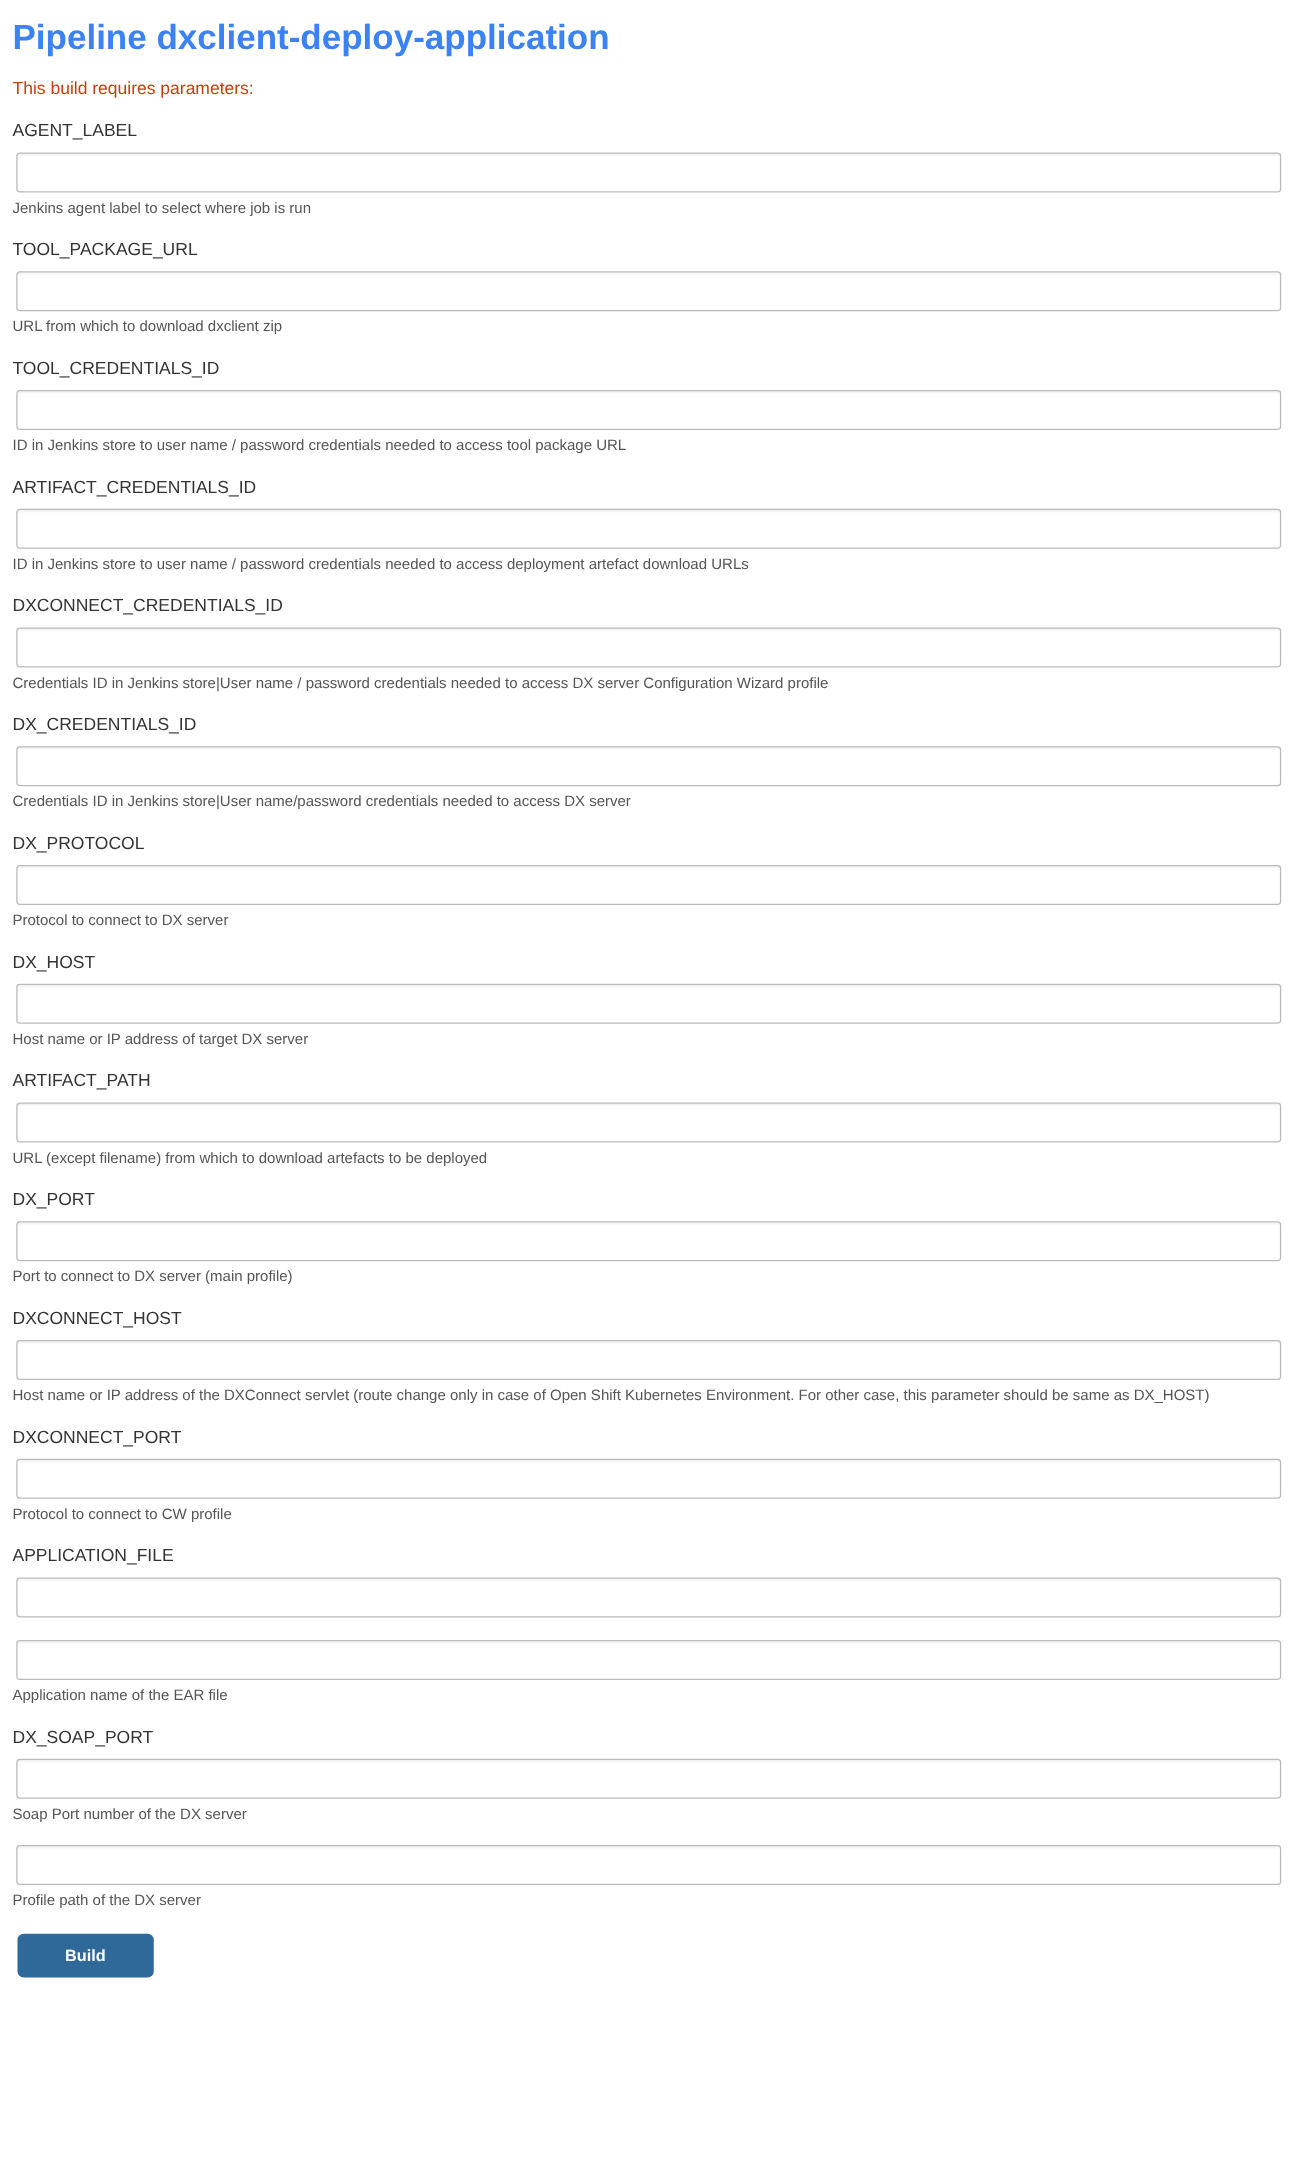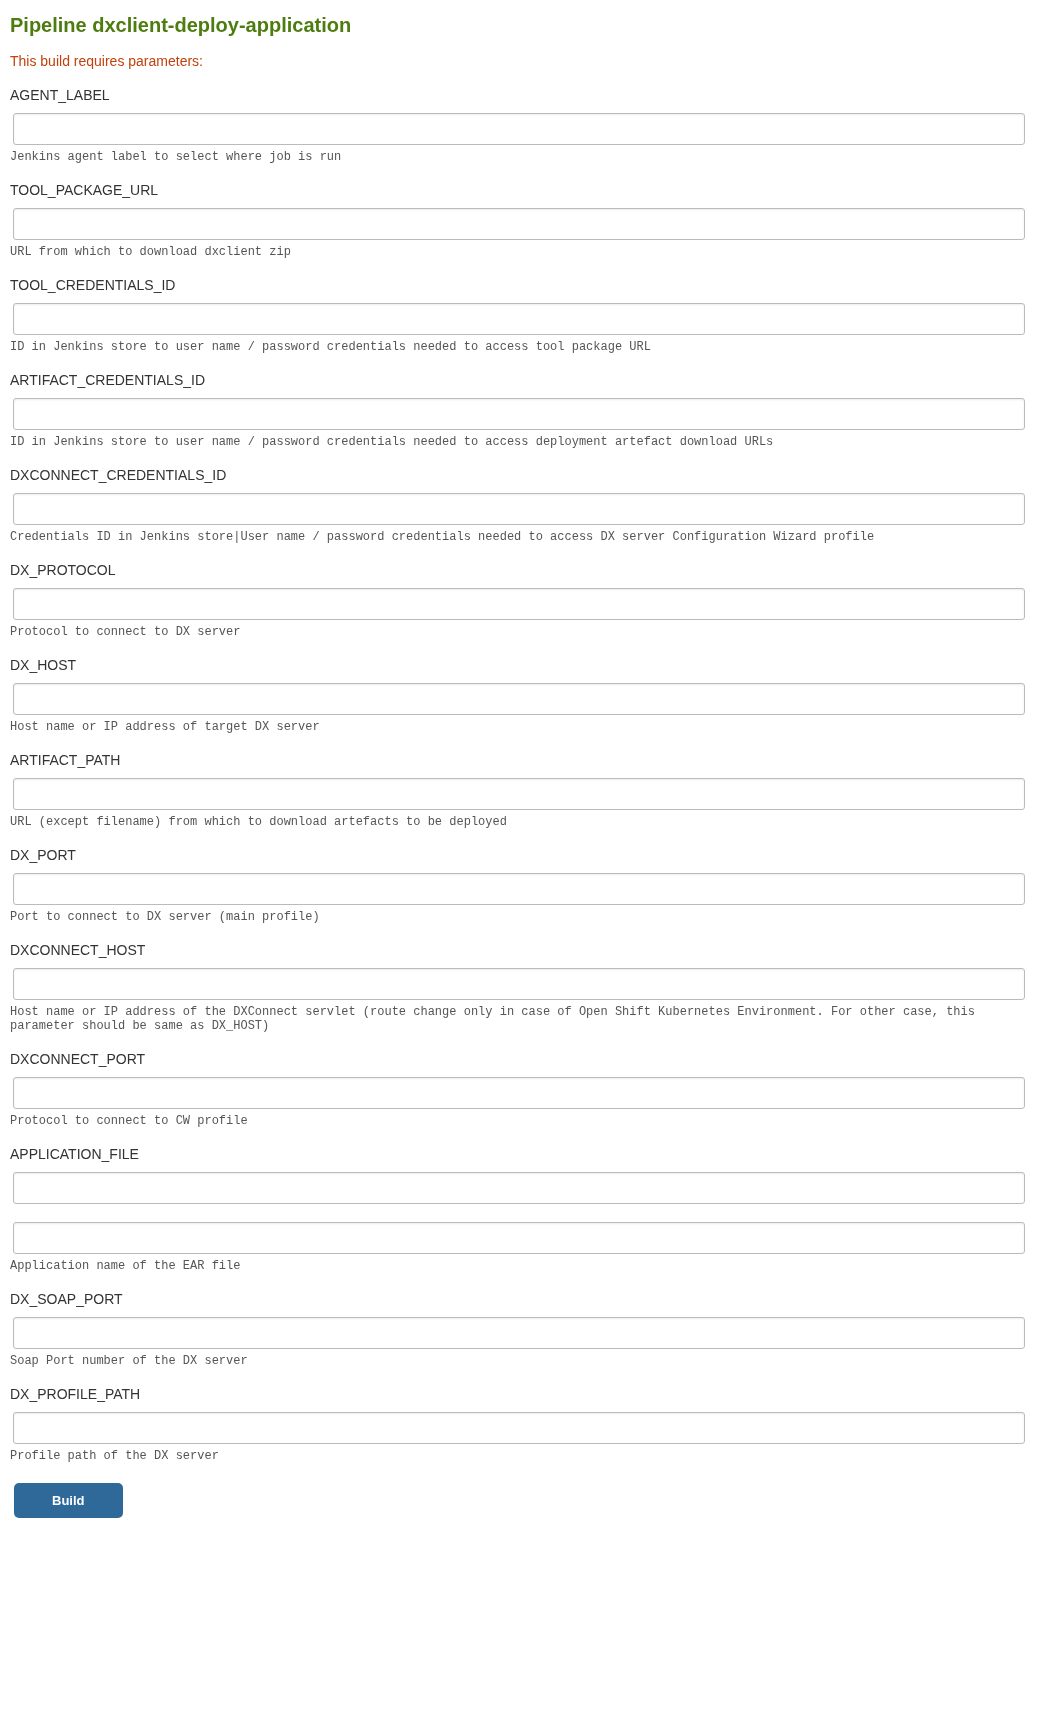--- a/index.html
+++ b/index.html
@@ -5,24 +5,24 @@
   * { box-sizing: border-box; }
   body {
     margin: 0;
     padding: 10px;
     font-family: -apple-system, BlinkMacSystemFont, "Segoe UI", Helvetica, Arial, sans-serif;
     color: #333;
     background: #fff;
     width: 1038px;
   }
   h1 {
-    font-size: 20px;
+    font-size: 28px;
     font-weight: 700;
     margin: 4px 0 16px 0;
-    color: #4d7c0f;
+    color: #3b82f6;
   }
   .intro {
     font-size: 14px;
     color: #c2410c;
     margin-bottom: 18px;
   }
   .param {
     margin-bottom: 18px;
   }
   .param-label {
@@ -41,21 +41,20 @@
     border: 1px solid #bbb;
     border-radius: 3px;
     box-shadow: inset 0 1px 2px rgba(0,0,0,0.08);
     background: #fff;
     display: block;
   }
   .param-help {
     font-size: 12px;
     color: #555;
     margin-top: 5px;
-    font-family: Liberation Mono, monospace;
   }
   .build-btn {
     display: inline-block;
     background: #2f6999;
     color: #fff;
     border: none;
     border-radius: 5px;
     padding: 10px 38px;
     font-size: 13px;
     font-weight: 700;
@@ -92,20 +91,25 @@
       <div class="param-label">ARTIFACT_CREDENTIALS_ID</div>
       <input type="text" class="param-input" value="" style="">
       <div class="param-help">ID in Jenkins store to user name / password credentials needed to access deployment artefact download URLs</div>
     </div>
     <div class="param">
       <div class="param-label">DXCONNECT_CREDENTIALS_ID</div>
       <input type="text" class="param-input" value="" style="">
       <div class="param-help">Credentials ID in Jenkins store|User name / password credentials needed to access DX server Configuration Wizard profile</div>
     </div>
     <div class="param">
+      <div class="param-label">DX_CREDENTIALS_ID</div>
+      <input type="text" class="param-input" value="" style="">
+      <div class="param-help">Credentials ID in Jenkins store|User name/password credentials needed to access DX server</div>
+    </div>
+    <div class="param">
       <div class="param-label">DX_PROTOCOL</div>
       <input type="text" class="param-input" value="" style="">
       <div class="param-help">Protocol to connect to DX server</div>
     </div>
     <div class="param">
       <div class="param-label">DX_HOST</div>
       <input type="text" class="param-input" value="" style="">
       <div class="param-help">Host name or IP address of target DX server</div>
     </div>
     <div class="param">
@@ -135,21 +139,20 @@
     <div class="param">
       <input type="text" class="param-input" value="" style="">
       <div class="param-help">Application name of the EAR file</div>
     </div>
     <div class="param">
       <div class="param-label">DX_SOAP_PORT</div>
       <input type="text" class="param-input" value="" style="">
       <div class="param-help">Soap Port number of the DX server</div>
     </div>
     <div class="param">
-      <div class="param-label">DX_PROFILE_PATH</div>
       <input type="text" class="param-input" value="" style="">
       <div class="param-help">Profile path of the DX server</div>
     </div>
   </div>
 
 <button class="build-btn">Build</button>
 
 
 
 

